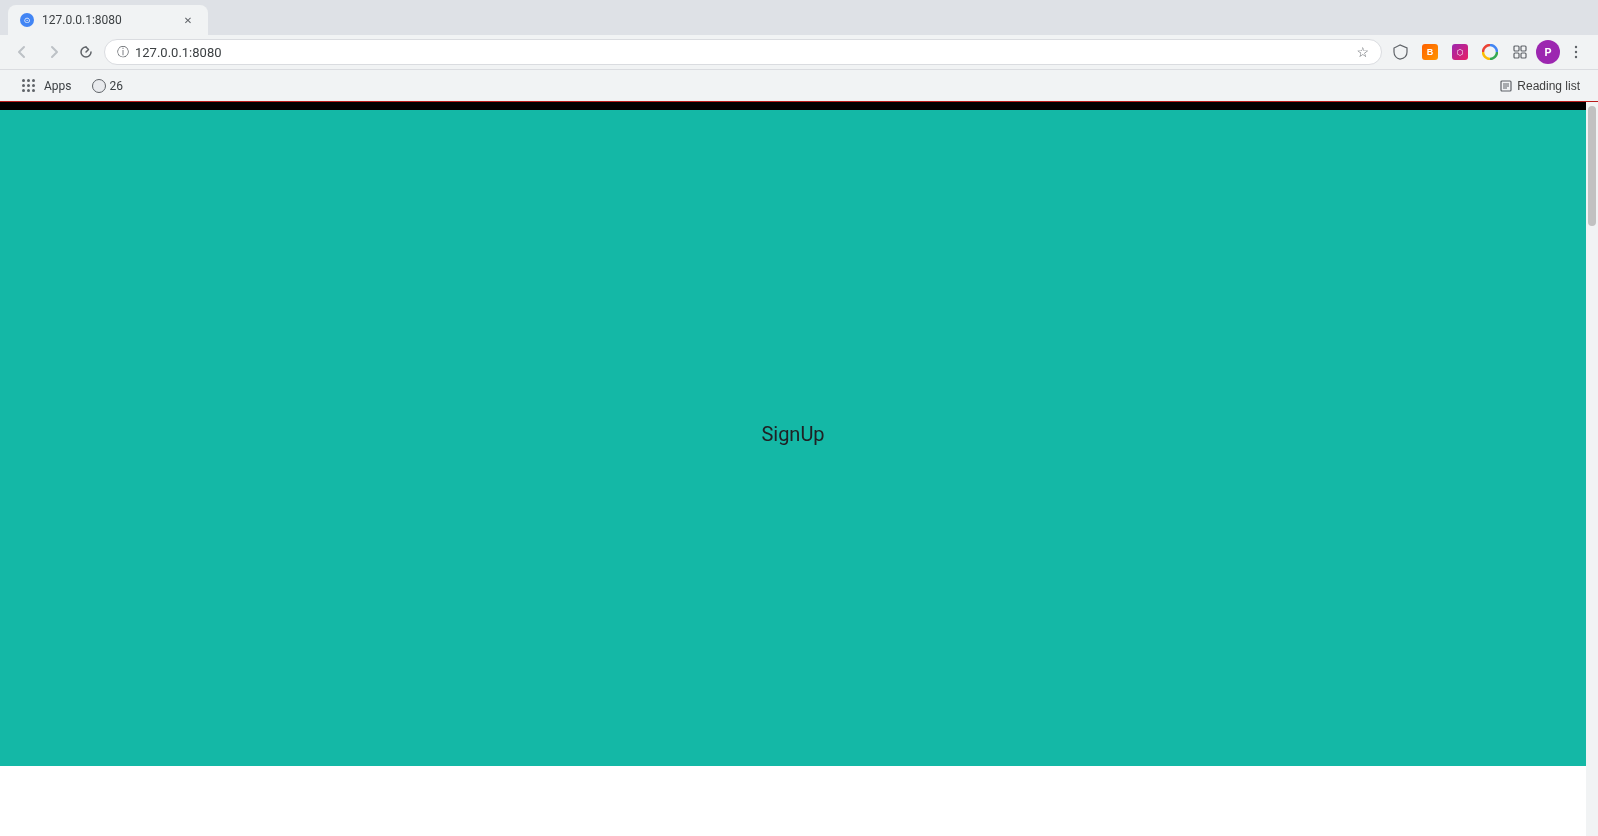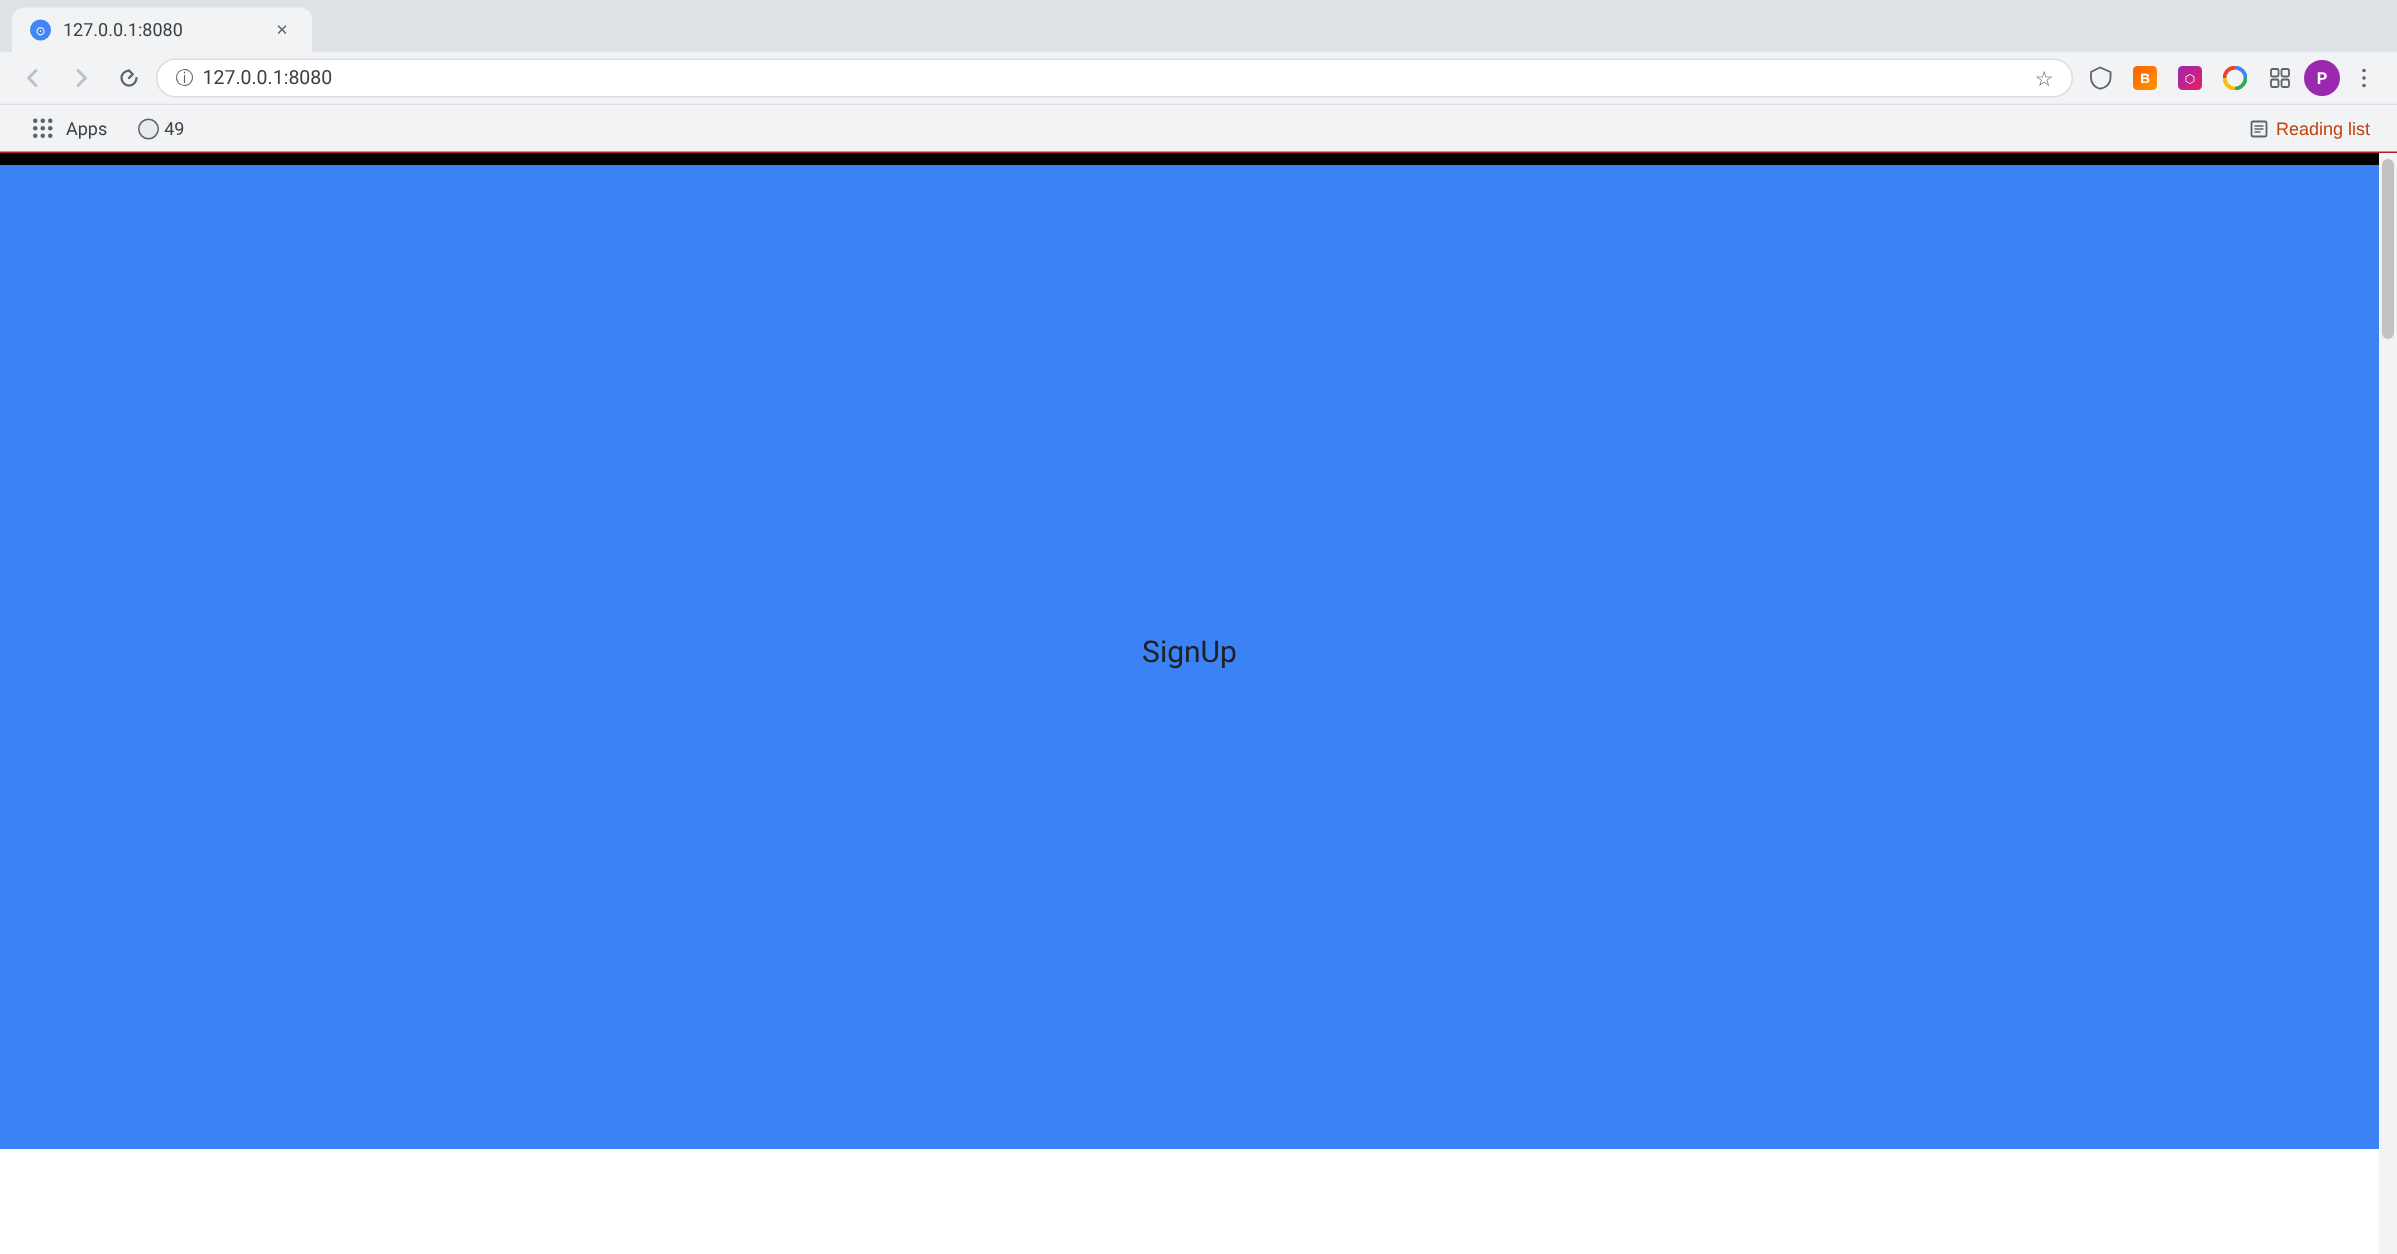--- a/index.html
+++ b/index.html
@@ -216,21 +216,21 @@
     
     .reading-list-btn {
       margin-left: auto;
       display: flex;
       align-items: center;
       gap: 4px;
       padding: 4px 8px;
       border-radius: 4px;
       cursor: pointer;
       font-size: 12px;
-      color: #c2410c;
+      color: #404040;
       border: none;
       background: transparent;
     }
 
     
     .black-bar {
       height: 8px;
       background: #000;
     }
 
@@ -249,21 +249,21 @@
       right: 2px;
       top: 4px;
       width: 8px;
       height: 120px;
       background: #c1c1c1;
       border-radius: 4px;
     }
 
     
     .page-content {
-      background: #3b82f6;
+      background: #14b8a6;
       width: calc(100% - 12px);
       height: calc(100% - 70px);
       display: flex;
       align-items: center;
       justify-content: center;
       position: relative;
     }
 
     .signup-text {
       font-size: 20px;
@@ -376,21 +376,21 @@
         <div class="apps-dot"></div>
           <div class="apps-dot"></div>
           <div class="apps-dot"></div>
       </div>
       <span>Apps</span>
     </div>
 
     <div class="bookmark-item">
       <div style="width:14px;height:14px;border-radius:50%;background:#e8eaed;border:1.5px solid #5f6368;display:flex;align-items:center;justify-content:center;font-size:9px;color:#5f6368;font-weight:bold;">
       </div>
-      <span>49</span>
+      <span>26</span>
     </div>
 
     <button class="reading-list-btn" style="margin-left:auto;">
       <svg width="14" height="14" viewBox="0 0 14 14" fill="none">
         <rect x="2" y="2" width="10" height="10" rx="1" stroke="#5f6368" stroke-width="1.2"></rect>
         <line x1="4" y1="5" x2="10" y2="5" stroke="#5f6368" stroke-width="1"></line>
         <line x1="4" y1="7" x2="10" y2="7" stroke="#5f6368" stroke-width="1"></line>
         <line x1="4" y1="9" x2="8" y2="9" stroke="#5f6368" stroke-width="1"></line>
       </svg>
       <span>Reading list</span>

